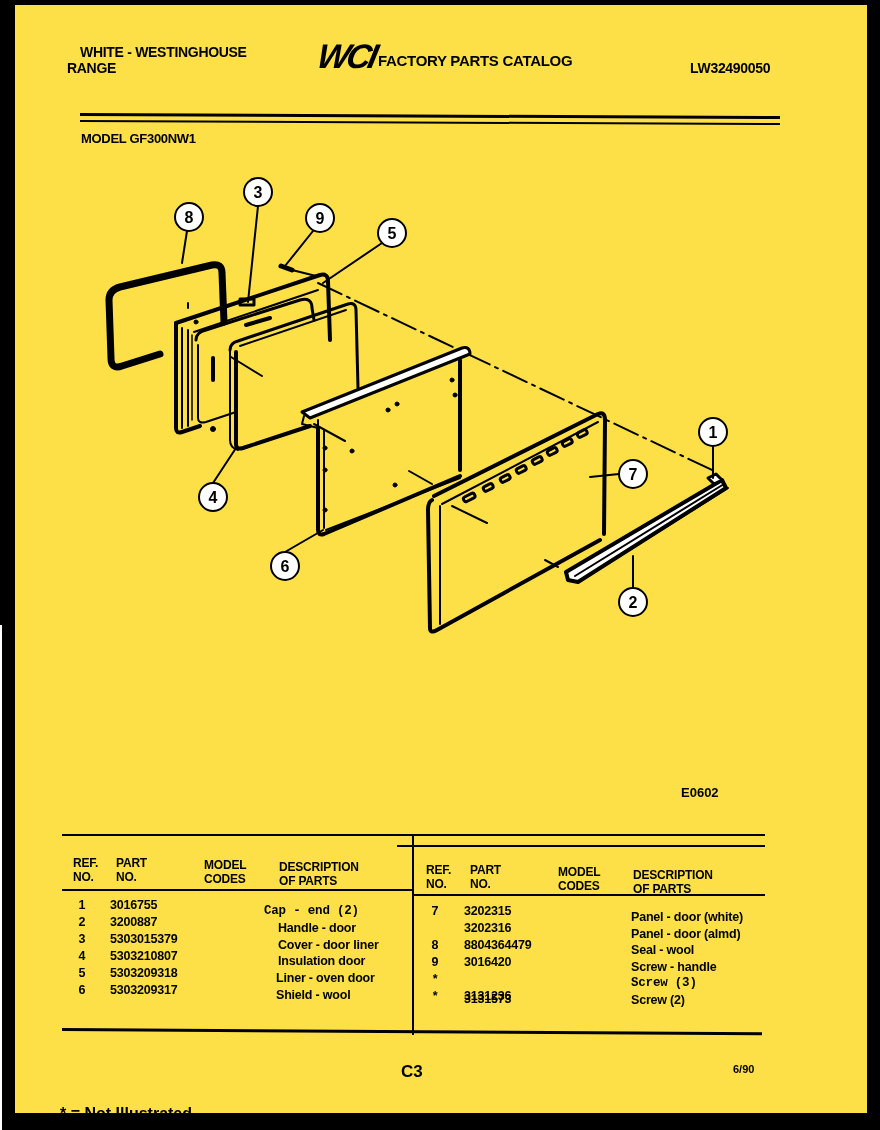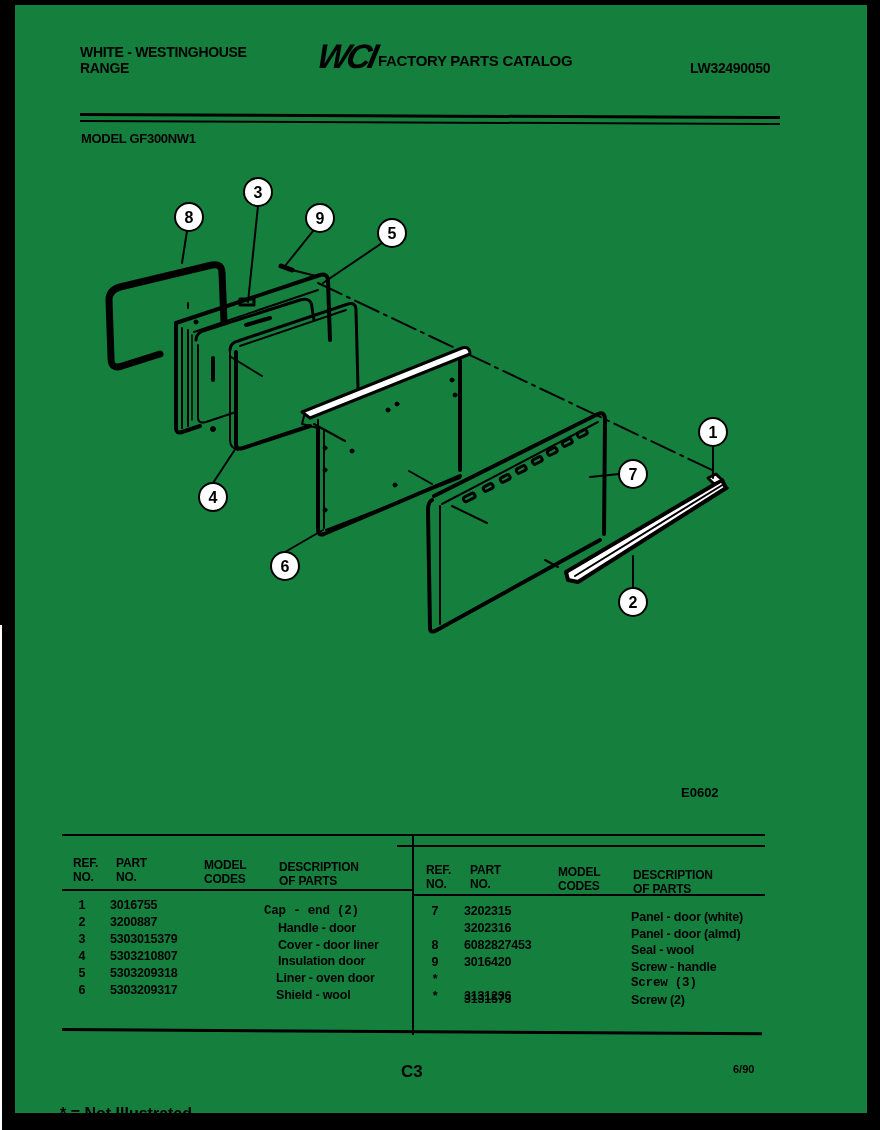--- a/index.html
+++ b/index.html
@@ -1,17 +1,17 @@
 <!DOCTYPE html>
 <html><head>
 <meta charset="utf-8">
 <style>
   html, body { margin: 0; padding: 0; }
   body { width: 880px; height: 1130px; position: relative; overflow: hidden; background: #000; font-family: "Liberation Sans", sans-serif; color: #000; }
-  .page { position: absolute; left: 15px; top: 5px; width: 852px; height: 1108px; background: #15803d; }
+  .page { position: absolute; left: 15px; top: 5px; width: 852px; height: 1108px; background: #fde047; }
   .abs { position: absolute; white-space: nowrap; }
   .hdr { font-weight: bold; font-size: 14px; letter-spacing: -0.3px; line-height: 15px; }
   .brand-logo { font-weight: bold; font-style: italic; font-size: 34px; letter-spacing: -3px; transform: skewX(-12deg); line-height: 30px; }
   .rule { position: absolute; background: #000; }
   .tbl-h { font-weight: bold; font-size: 12px; line-height: 14px; letter-spacing: -0.2px; }
   .cell { font-size: 12.5px; font-weight: bold; line-height: 16.5px; letter-spacing: -0.2px; }
   .ref { text-align: center; width: 14px; }
   .foot { font-weight: bold; font-size: 12px; }
   svg text { font-family: "Liberation Sans", sans-serif; font-weight: bold; }
   .left-strip { position: absolute; left: 0; top: 0; width: 15px; height: 625px; background: #000; }
@@ -19,21 +19,21 @@
 </style>
 </head>
 <body>
 
 <div class="left-strip"></div>
 <div class="left-strip-lower"></div>
 
 <div class="page">
 
   <div class="abs hdr" style="left:65px; top:40px;">WHITE - WESTINGHOUSE</div>
-  <div class="abs hdr" style="left:65px; top:56px;">RANGE</div>
+  <div class="abs hdr" style="left:52px; top:56px;">RANGE</div>
   <div class="abs brand-logo" style="left:303px; top:36px;">WCI</div>
   <div class="abs hdr" style="left:363px; top:48px; font-size:15px;">FACTORY PARTS CATALOG</div>
   <div class="abs hdr" style="left:675px; top:56px;">LW32490050</div>
 
   <div class="rule" style="left:65px; top:108px; width:700px; height:3px; transform:rotate(0.25deg); transform-origin:left;"></div>
   <div class="rule" style="left:65px; top:115px; width:700px; height:2px; transform:rotate(0.25deg); transform-origin:left;"></div>
 
   <div class="abs hdr" style="left:66px; top:126px; font-size:13px;">MODEL GF300NW1</div>
 
   <svg class="abs" style="left:-15px; top:-5px;" width="880" height="820" viewBox="0 0 880 820">
@@ -257,21 +257,21 @@
         <span class="abs cell" style="left:38px;">3202315</span>
         <span class="abs cell" style="left:205px; top:6px;">Panel - door (white)</span>
       </div>
       <div style="position:relative; height:17px;">
         <span class="abs cell ref" style="left:2px;"></span>
         <span class="abs cell" style="left:38px;">3202316</span>
         <span class="abs cell" style="left:205px; top:6px;">Panel - door (almd)</span>
       </div>
       <div style="position:relative; height:17px;">
         <span class="abs cell ref" style="left:2px;">8</span>
-        <span class="abs cell" style="left:38px;">6082827453</span>
+        <span class="abs cell" style="left:38px;">8804364479</span>
         <span class="abs cell" style="left:205px; top:5px;">Seal - wool</span>
       </div>
       <div style="position:relative; height:17px;">
         <span class="abs cell ref" style="left:2px;">9</span>
         <span class="abs cell" style="left:38px;">3016420</span>
         <span class="abs cell" style="left:205px; top:5px;">Screw - handle</span>
       </div>
       <div style="position:relative; height:17px;">
         <span class="abs cell ref" style="left:2px;">*</span>
         <span class="abs cell" style="left:38px;margin-top:20px;">3131573</span>

